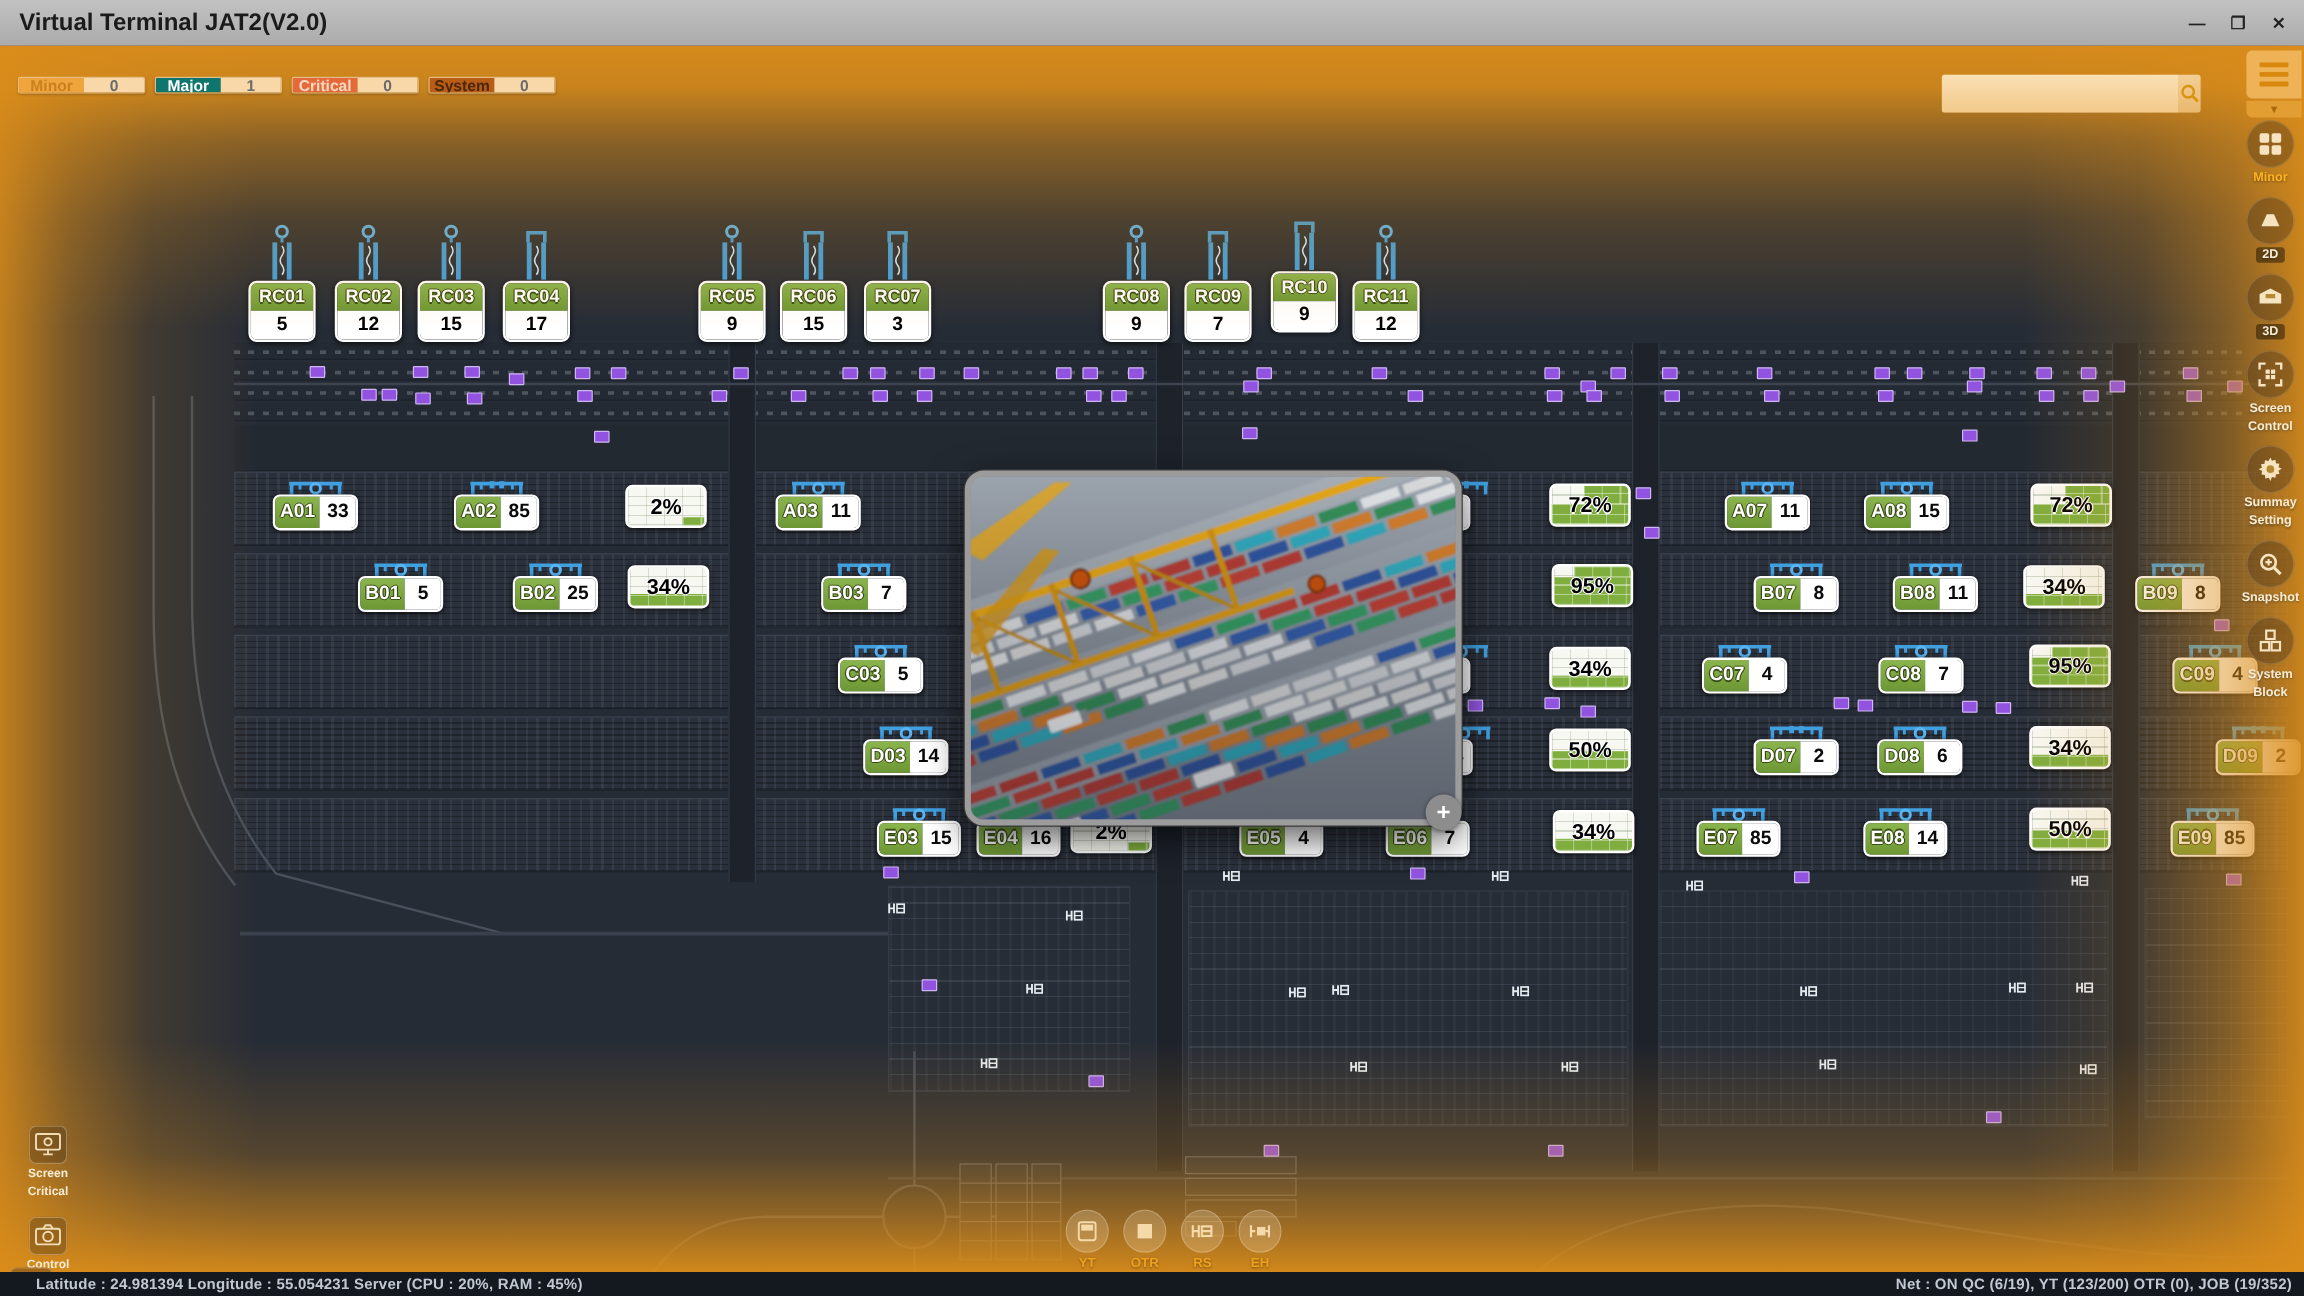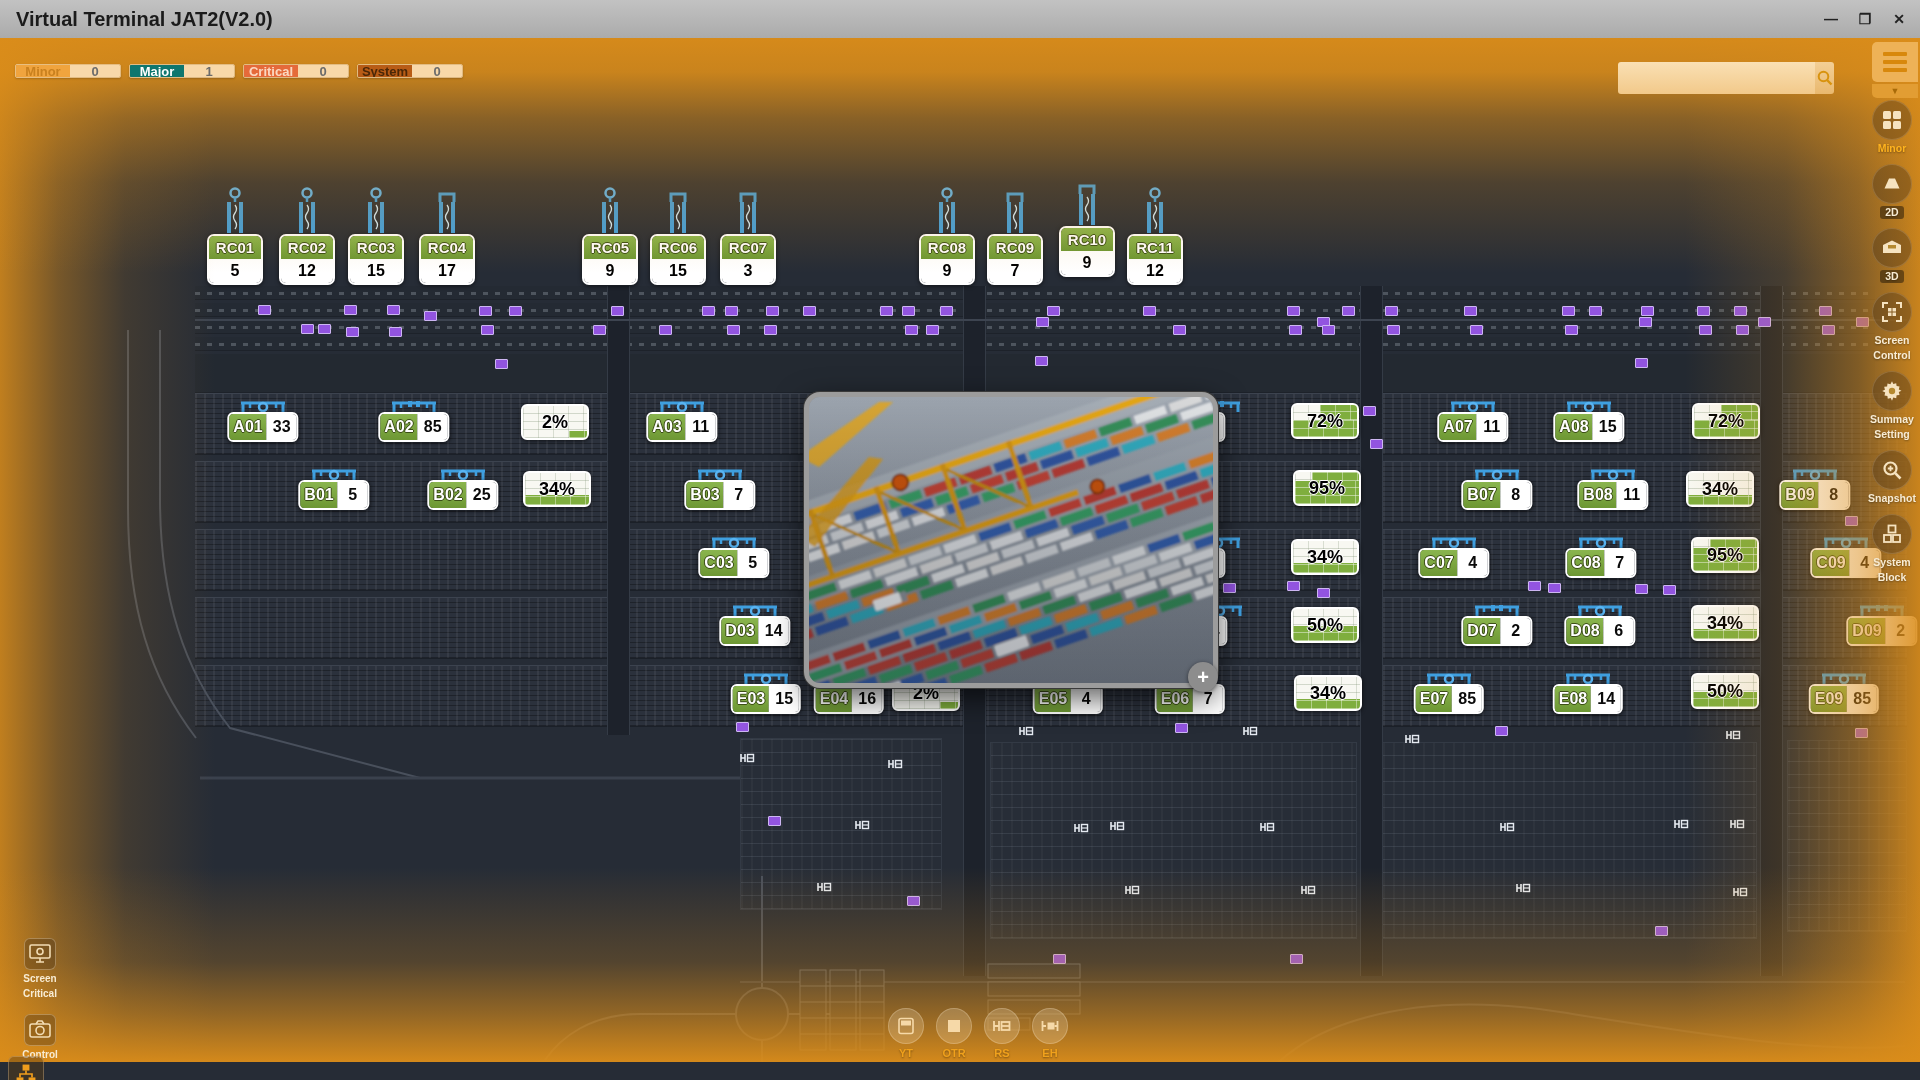--- a/index.html
+++ b/index.html
@@ -1245,13 +1245,17 @@
               <path d="M3.5,6 V16 M3.5,11 H7"></path>
               <path d="M18.5,6 V16 M15.5,11 h3"></path>
             </g>
             <rect x="8.5" y="7.5" width="7" height="7" fill="#f6d9a8"></rect>
           </svg>
         </div>
         <div class="tb-label">EH</div>
       </div>
     </div>
 
+  <div id="statusbar" class="abs">
+    <span class="sl">Latitude : 24.981394  Longitude : 55.054231  Server (CPU : 20%, RAM : 45%)</span>
+    <span class="sr">Net : ON  QC (6/19), YT (123/200)  OTR (0),   JOB (19/352)</span>
+  </div>
 </div>
 
 </body></html>

